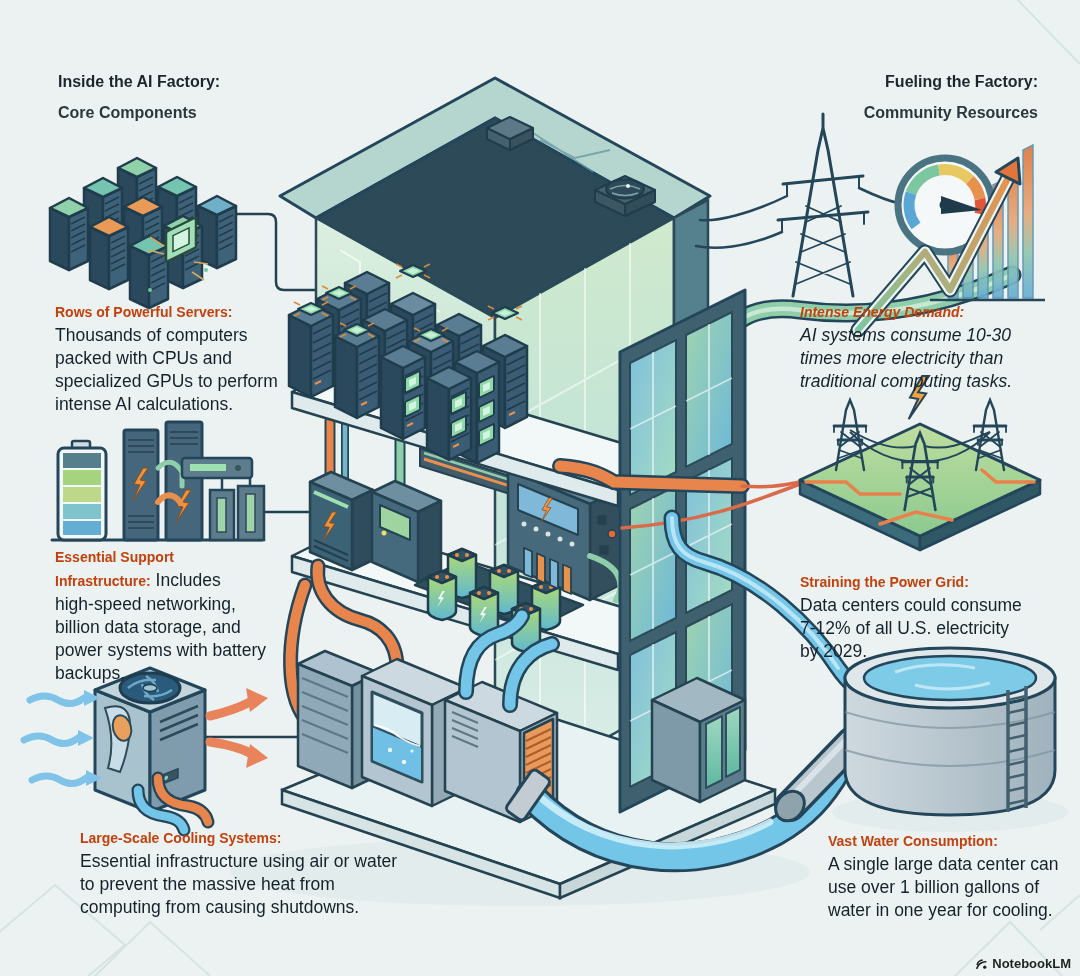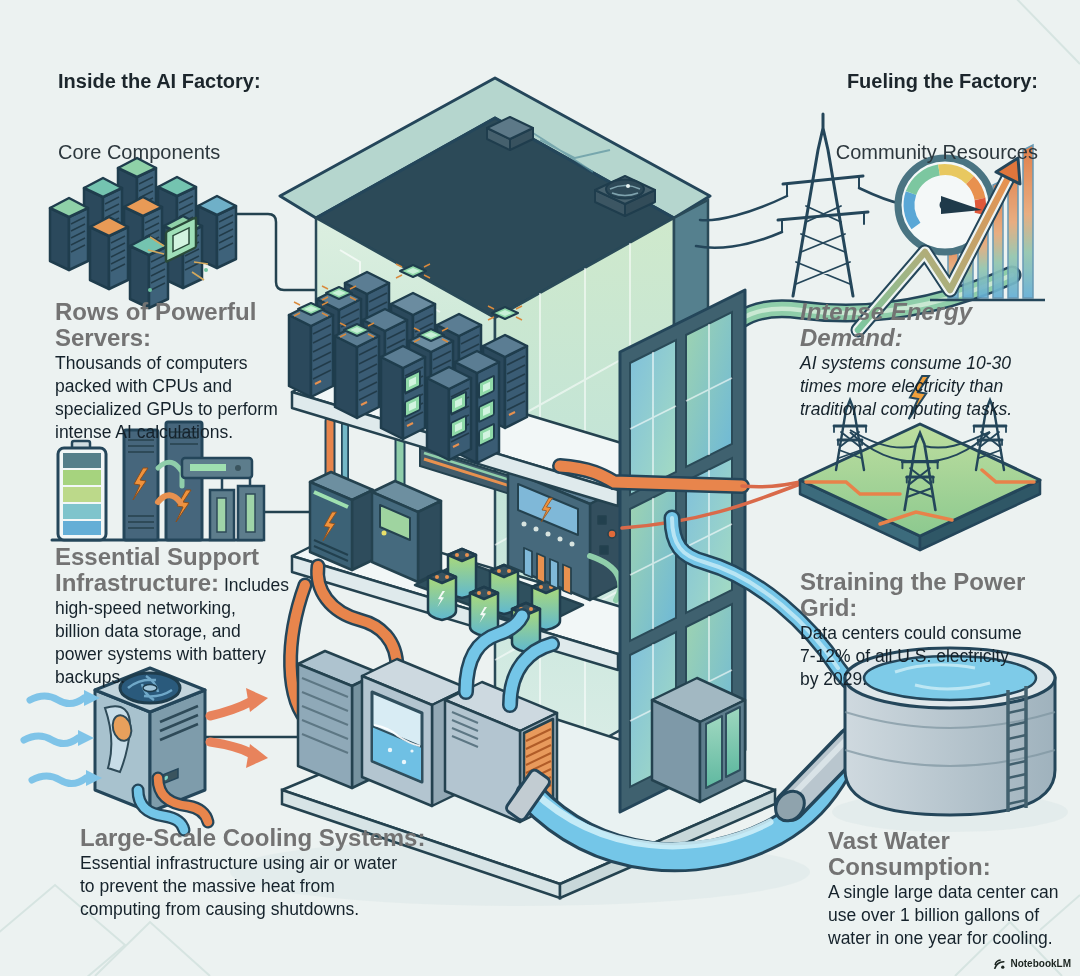--- a/index.html
+++ b/index.html
@@ -4,31 +4,31 @@
 <style>
   html,body{margin:0;padding:0;}
   body{
     width:1080px;height:976px;position:relative;overflow:hidden;
     background:#ecf2f1;
     font-family:"Liberation Sans","DejaVu Sans",sans-serif;
     color:#15222b;
   }
   #scene{position:absolute;left:0;top:0;z-index:1;}
   .txt{position:absolute;z-index:5;}
-  .title{font-size:20px;line-height:31px;color:#1c262c;}
+  .title{font-size:16px;line-height:31px;color:#1c262c;}
   .title .t-bold{font-weight:700;}
-  .title .t-reg{font-weight:400;color:#2c373d;margin-top:40px;}
+  .title .t-reg{font-weight:700;color:#2c373d;}
   .title.center{text-align:right;}
   .blurb{margin:0;font-size:17.5px;line-height:23px;color:#15222b;}
-  .blurb b{font-size:24px;font-weight:700;white-space:pre-line;color:#737373;}
+  .blurb b{font-size:14px;font-weight:700;white-space:pre-line;color:#c2410c;}
   .blurb span{white-space:pre-line;}
   .footer-brand{
     position:absolute;right:9px;bottom:5px;z-index:6;
-    display:flex;align-items:flex-start;gap:4px;
-    font-size:10px;font-weight:700;color:#1b2420;
+    display:flex;align-items:flex-end;gap:4px;
+    font-size:13px;font-weight:700;color:#1b2420;
   }
 </style>
 </head>
 <body>
 
 <svg id="scene" width="1080" height="976" viewBox="0 0 1080 976">
   <defs>
     <linearGradient id="glassL" x1="0" y1="0" x2="0" y2="1">
       <stop offset="0" stop-color="#dcefe0"></stop>
         <stop offset="1" stop-color="#c2e4d2"></stop>

